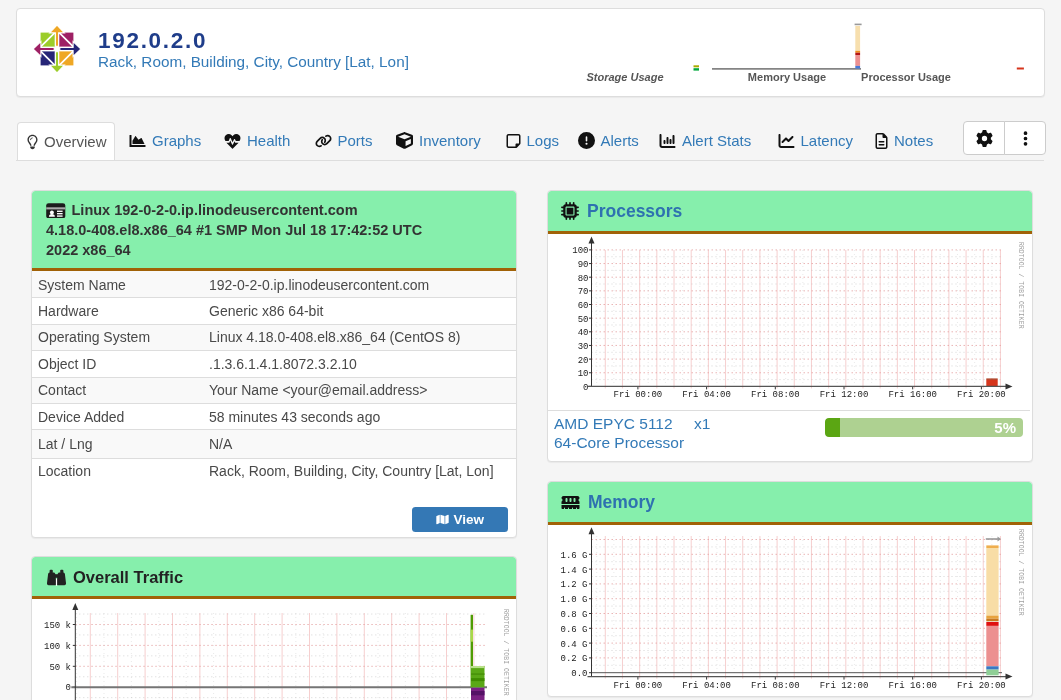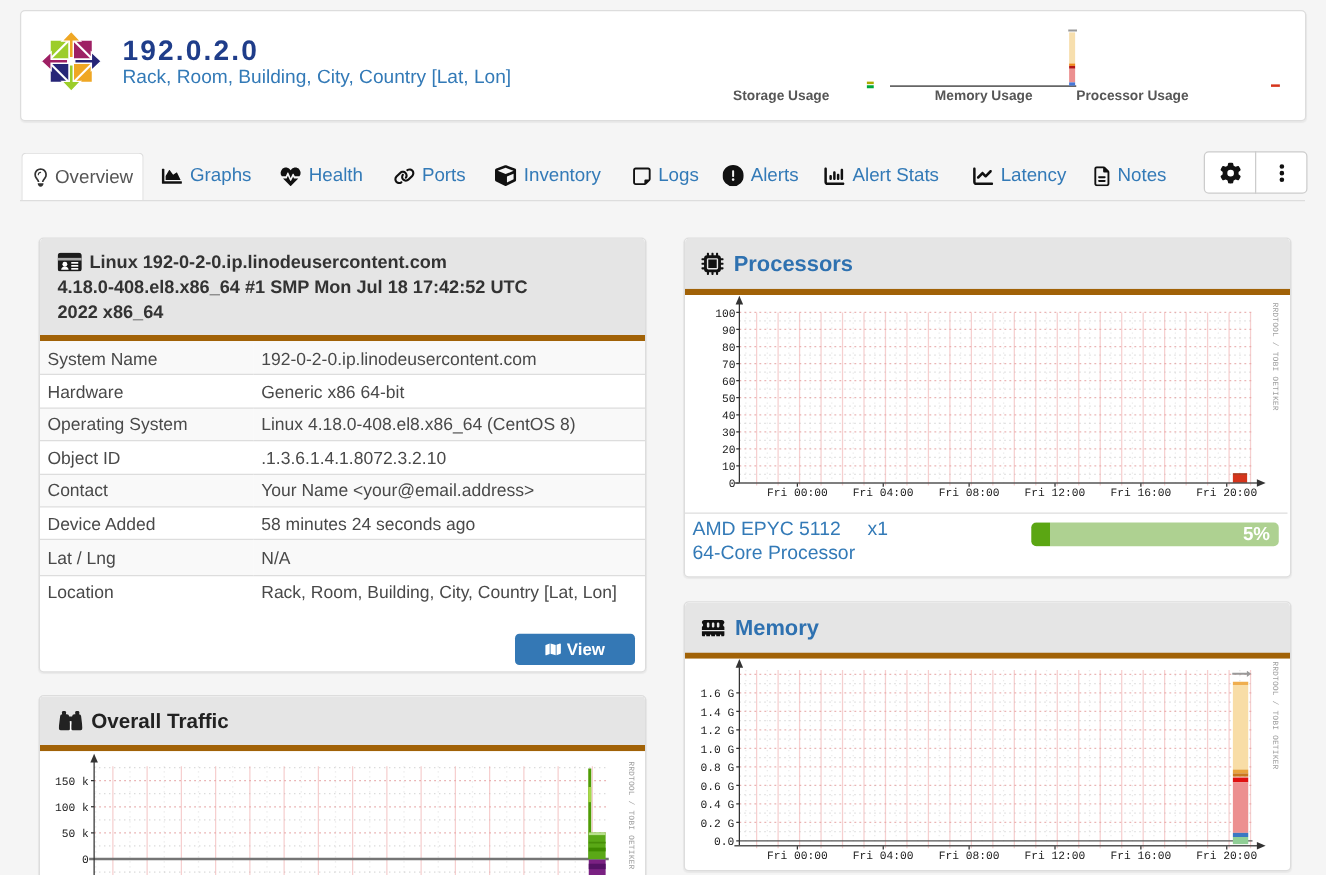--- a/index.html
+++ b/index.html
@@ -13,21 +13,21 @@
 .sparklabel{position:absolute;top:71px;font-size:11px;font-weight:bold;color:#565656;text-align:center;width:180px;}
 #tabbar{left:16px;top:122px;width:1028px;height:38px;border-bottom:1px solid #ddd;}
 .tab{position:absolute;top:0;height:37px;display:flex;align-items:center;font-size:15px;color:#337ab7;white-space:nowrap;}
 .tab svg{margin-right:6px;}
 #tab-active{left:1px;top:0;height:38px;width:98px;background:#fff;border:1px solid #ddd;border-bottom:none;border-radius:4px 4px 0 0;color:#555;display:flex;align-items:center;padding-left:9px;box-sizing:border-box;font-size:15px;position:absolute;}
 #tab-active svg{margin-right:6px;}
 #btns{position:absolute;left:963px;top:121px;width:82px;height:34px;}
 .btn{position:absolute;top:0;width:42px;height:34px;background:#fff;border:1px solid #ccc;box-sizing:border-box;display:flex;align-items:center;justify-content:center;}
 #btn1{left:0;border-radius:4px 0 0 4px;}
 #btn2{left:41px;border-radius:0 4px 4px 0;}
-.panel-heading{background:#e5e5e5;border-bottom:5px solid #a16207;border-radius:3px 3px 0 0;}
+.panel-heading{background:#86efac;border-bottom:3px solid #a16207;border-radius:3px 3px 0 0;}
 #p-sys{left:31px;top:190px;width:484px;height:346px;}
 #p-sys .panel-heading{padding:9px 10px 8px 14px;font-size:14.5px;font-weight:bold;color:#333;line-height:20px;}
 #p-sys .panel-heading svg{vertical-align:-3px;margin-right:6px;}
 table.sys{border-collapse:collapse;width:100%;font-size:14px;color:#494949;}
 table.sys td{padding:3.7px 5px 3.7px 6px;border-top:1px solid #ddd;line-height:18px;margin-left:28px;}
 table.sys tr:first-child td{border-top:none;padding-top:4.7px;}
 table.sys tr:nth-child(odd){background:#f9f9f9;}
 table.sys td.l{width:160px;}
 #viewbtn{position:absolute;right:8px;bottom:5px;background:#3478b5;color:#fff;font-size:13.5px;font-weight:bold;border-radius:3.5px;height:25px;padding:0 24px;display:flex;align-items:center;}
 #viewbtn svg{margin-right:4px;}
@@ -72,21 +72,21 @@
 
 <path d="M24 48 L31.4 40.1 L25.6 40.1 L25.6 26.8 L22.4 26.8 L22.4 40.1 L16.6 40.1 Z" fill="#9ccd2a" stroke="#fff" stroke-width="1.1"></path>
 
 <path d="M0 24 L7.9 16.6 L7.9 22.4 L21.2 22.4 L21.2 25.6 L7.9 25.6 L7.9 31.4 Z" fill="#9e2064" stroke="#fff" stroke-width="1.1"></path>
 
 <path d="M48 24 L40.1 16.6 L40.1 22.4 L26.8 22.4 L26.8 25.6 L40.1 25.6 L40.1 31.4 Z" fill="#262577" stroke="#fff" stroke-width="1.1"></path>
 </g>
 </svg>
 <div class="abs" id="title">192.0.2.0</div>
 <div class="abs" id="subtitle">Rack, Room, Building, City, Country [Lat, Lon]</div>
-<div class="sparklabel" style="left:535px;">Storage Usage</div>
+<div class="sparklabel" style="left:535px;font-style:italic;">Storage Usage</div>
 <div class="sparklabel" style="left:697px;">Memory Usage</div>
 <div class="sparklabel" style="left:816px;">Processor Usage</div>
 <svg class="abs" id="sparks" style="left:585px;top:15px;" width="450" height="70" viewBox="0 0 450 70">
 <rect x="108.5" y="50.3" width="5.5" height="2" fill="#aaaa00"></rect>
 <rect x="108.5" y="53.2" width="5.5" height="2.4" fill="#00a83c"></rect>
 <rect x="127" y="53.2" width="149" height="1.4" fill="#666"></rect>
 <rect x="269.6" y="8.6" width="7" height="1.6" fill="#999"></rect>
 <rect x="270.3" y="10.9" width="4.8" height="24.9" fill="#f7dfae"></rect>
 <rect x="270.3" y="35.8" width="4.8" height="1.9" fill="#ef8d1c"></rect>
 <rect x="270.3" y="37.7" width="4.8" height="2.3" fill="#b41414"></rect>
@@ -167,21 +167,21 @@
 <tr>
           <td class="l">Object ID</td>
           <td>.1.3.6.1.4.1.8072.3.2.10</td>
         </tr>
 <tr>
           <td class="l">Contact</td>
           <td>Your Name &lt;your@email.address&gt;</td>
         </tr>
 <tr>
           <td class="l">Device Added</td>
-          <td>58 minutes 24 seconds ago</td>
+          <td>58 minutes 43 seconds ago</td>
         </tr>
 <tr>
           <td class="l" style="height:20px">Lat / Lng</td>
           <td>N/A</td>
         </tr>
 <tr>
           <td class="l">Location</td>
           <td>Rack, Room, Building, City, Country [Lat, Lon]</td>
         </tr>
 </tbody>

